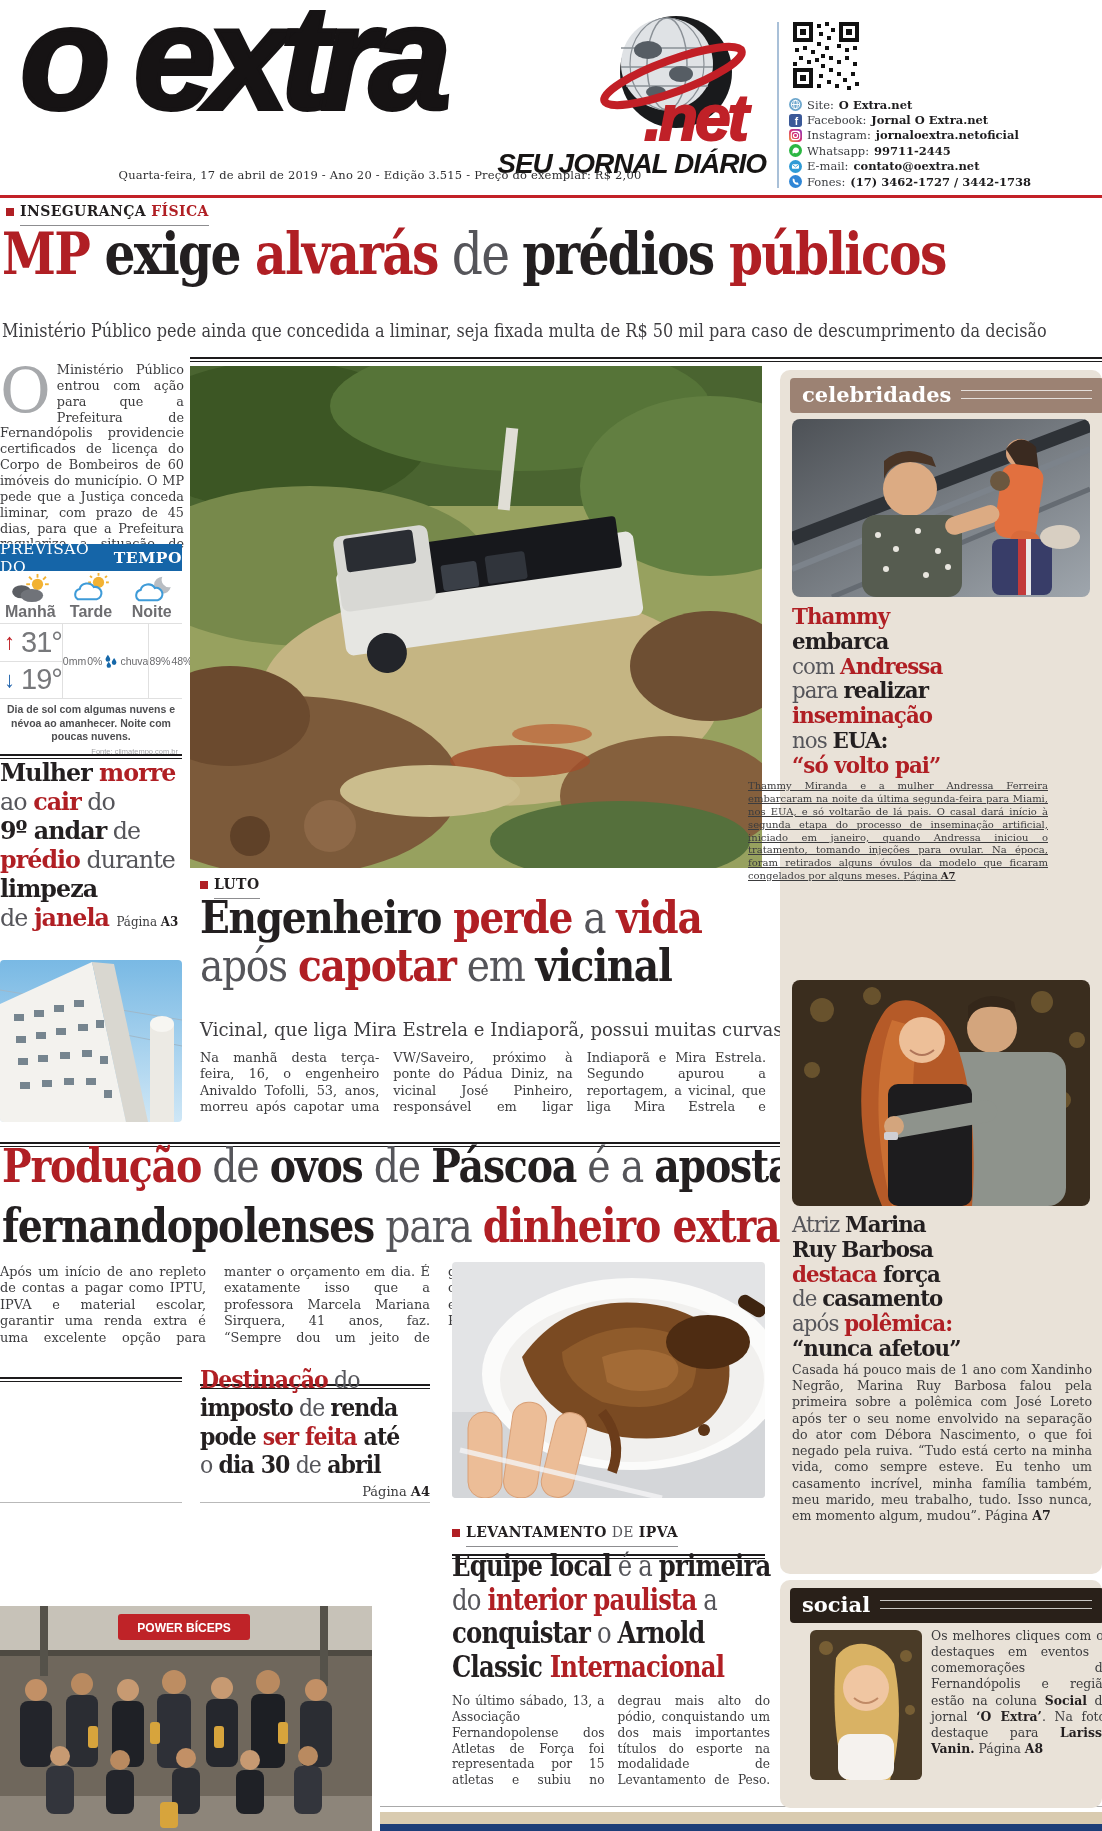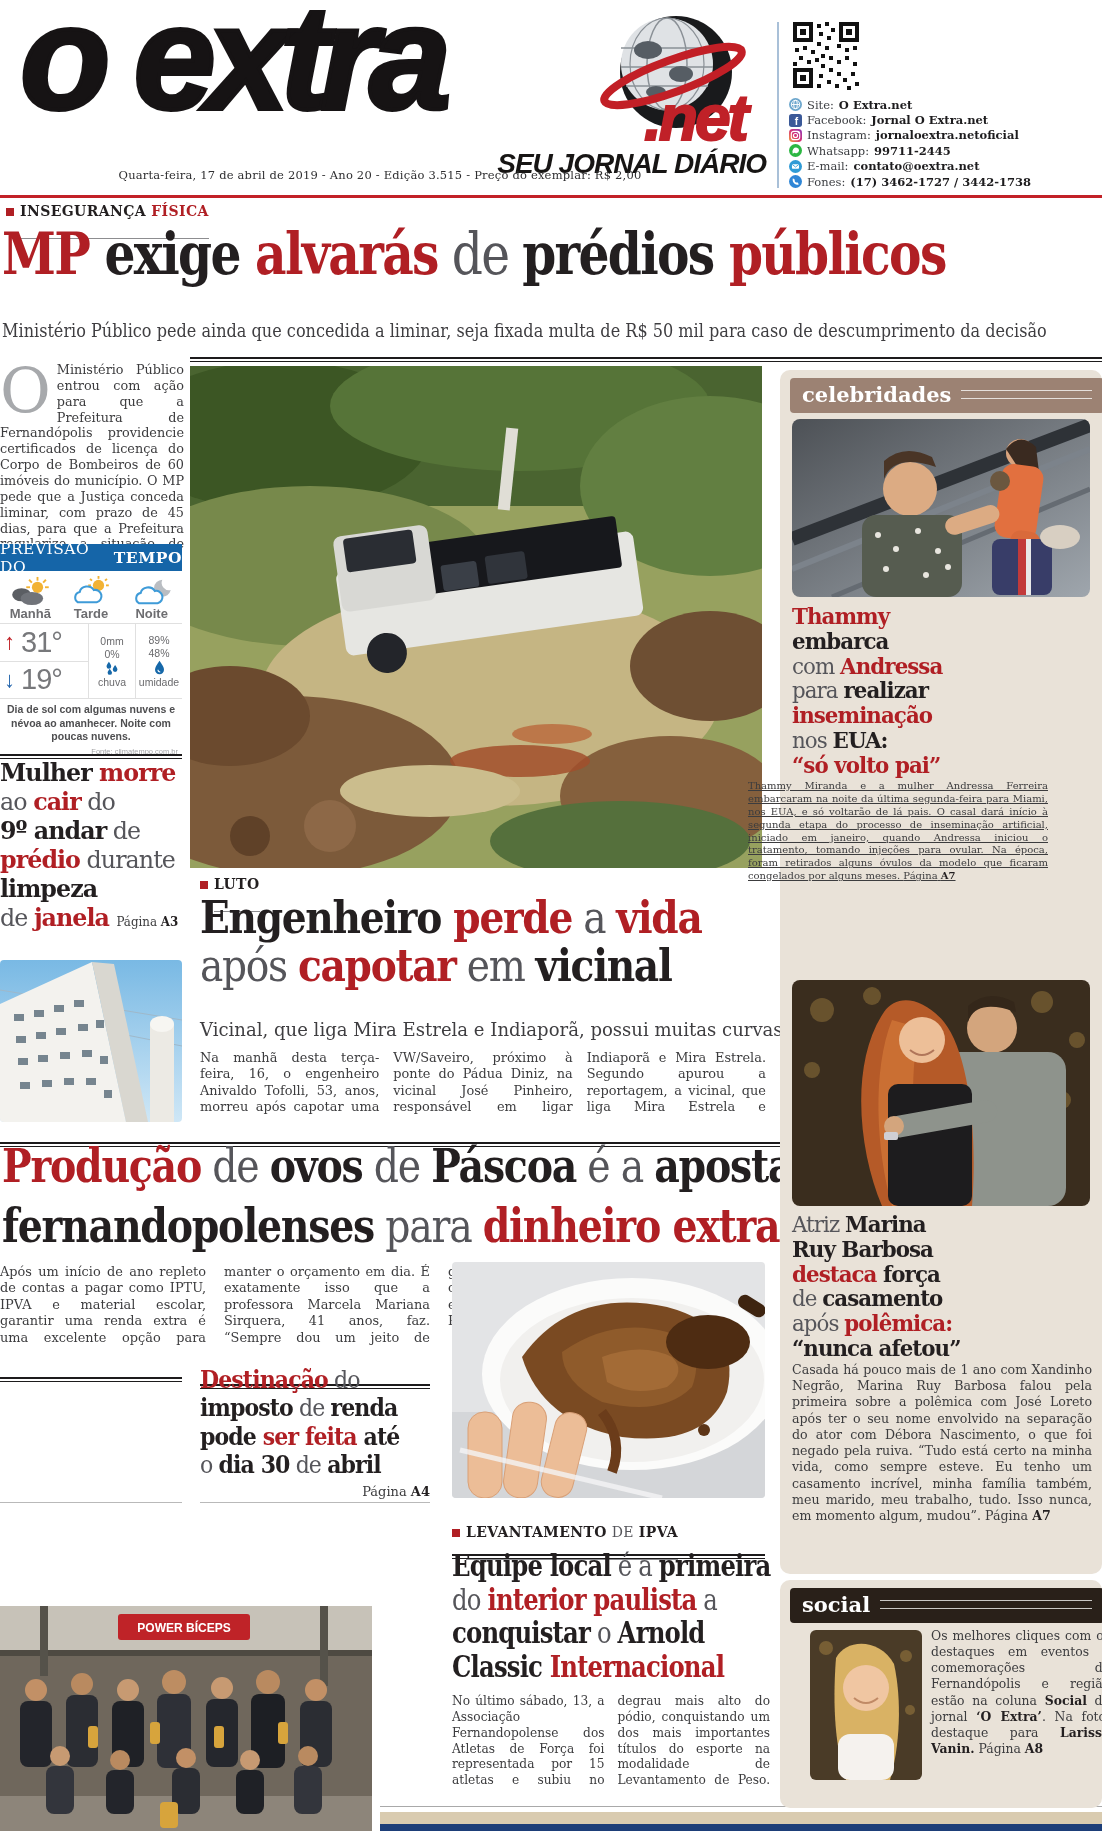--- a/index.html
+++ b/index.html
@@ -14,21 +14,21 @@
   .cx95{transform:scaleX(.95);transform-origin:0 0;display:inline-block;}
   .seg-b{font-weight:bold;color:#231f20;}
   .seg-r{font-weight:bold;color:#b01f24;}
   .seg-g{font-weight:normal;color:#55555a;}
   .seg-n{}
   .seg-b2{font-weight:bold;color:#231f20;}
   .body-text{color:#3c3c3e;text-align:justify;hyphens:none;}
   .pg{white-space:nowrap;color:#3c3c3e;}
   .pg b{color:#231f20;}
   .kicker{font-weight:bold;font-size:14px;color:#231f20;letter-spacing:.4px;}
-  .kicker .inner{display:inline-block;border-bottom:1.5px solid #8d8d90;padding-bottom:19px;}
+  .kicker .inner{display:inline-block;border-bottom:1.5px solid #8d8d90;padding-bottom:6px;}
   .ksq{display:inline-block;width:8px;height:8px;background:#b01f24;margin-right:6px;}
   .rule{height:5px;border-top:2.5px solid #1d1b1c;position:relative;}
   .rule::after{content:"";position:absolute;left:0;right:0;top:2px;border-top:1px solid #1d1b1c;}
   .thinline{height:1px;background:#b9b9b9;}
   
   .logo-text{font-family:"Liberation Sans",sans-serif;font-weight:bold;font-style:italic;
              font-size:148px;letter-spacing:-9px;color:#161314;-webkit-text-stroke:4px #161314;line-height:1;}
   .logo-net{font-family:"Liberation Sans",sans-serif;font-weight:bold;font-style:italic;
             font-size:64px;letter-spacing:-3px;color:#c02128;-webkit-text-stroke:2px #c02128;line-height:1;}
   .tagline{font-family:"Liberation Sans",sans-serif;font-weight:bold;font-style:italic;
@@ -37,29 +37,29 @@
   .qr-text{font-size:12px;font-style:italic;color:#53565c;line-height:1.32;}
   .contact-row{display:flex;align-items:center;gap:5px;height:15.4px;font-size:11.5px;color:#3c3e42;}
   .contact-row b{color:#1d1c1e;}
   .cicon{width:13px;height:13px;flex:0 0 13px;}
   
   .wx{width:182px;background:#fff;font-family:"Liberation Sans",sans-serif;}
   .wx-head{height:27px;background:#1565a8;color:#fff;display:flex;align-items:center;justify-content:center;
            font-family:"DejaVu Serif",serif;font-size:15.5px;letter-spacing:.5px;}
   .wx-icons{display:flex;height:52px;border-bottom:1px solid #e0e0e0;}
   .wx-cell{flex:1;display:flex;flex-direction:column;align-items:center;justify-content:flex-end;padding-bottom:2px;}
-  .wx-lab{font-size:13px;font-weight:bold;color:#6d6d70;}
+  .wx-lab{font-size:16px;font-weight:bold;color:#6d6d70;}
   .wx-mid{display:flex;height:74px;}
   .wx-temps{width:88px;display:flex;flex-direction:column;}
   .wx-trow{flex:1;display:flex;align-items:center;gap:6px;padding-left:4px;}
   .wx-trow:first-child{border-bottom:1px solid #e0e0e0;}
   .up{color:#c02127;font-weight:bold;font-size:22px;}
   .dn{color:#2566ad;font-weight:bold;font-size:22px;}
   .tval{font-size:29px;color:#77787b;letter-spacing:-1px;}
-  .wx-col{flex:1;border-left:1px solid #e0e0e0;display:flex;flex-direction:column;align-items:center;
+  .wx-col{flex:1;border-left:1px solid #e0e0e0;display:flex;flex-direction:row;align-items:center;
           justify-content:center;font-size:10.5px;color:#6a6a6d;gap:1px;}
   .wx-desc{border-top:1px solid #e0e0e0;font-size:10.5px;font-weight:bold;color:#4e4e50;text-align:center;
            padding:4px 5px 2px;line-height:1.3;}
   .wx-src{font-size:7.5px;color:#a3a3a5;text-align:right;padding:1px 4px 0 0;}
   
   .card{background:#e9e2d8;border-radius:10px;}
   .card-head{display:flex;align-items:center;border-radius:4px;color:#fff;
              font-weight:bold;font-size:21px;padding:0 0 2px 12px;}
   .bar-lines{flex:1;margin:0 12px 0 10px;height:7px;border-top:1px solid rgba(255,255,255,.75);
              border-bottom:1px solid rgba(255,255,255,.75);}

